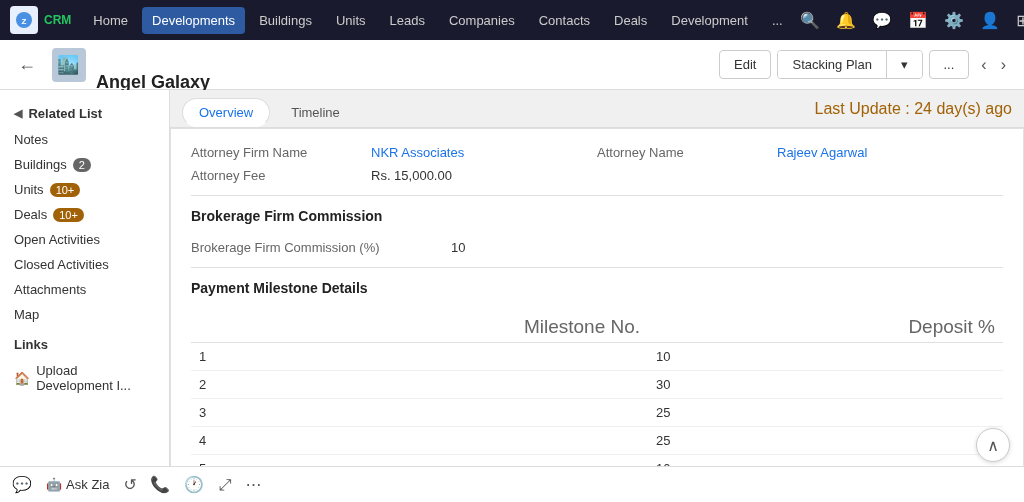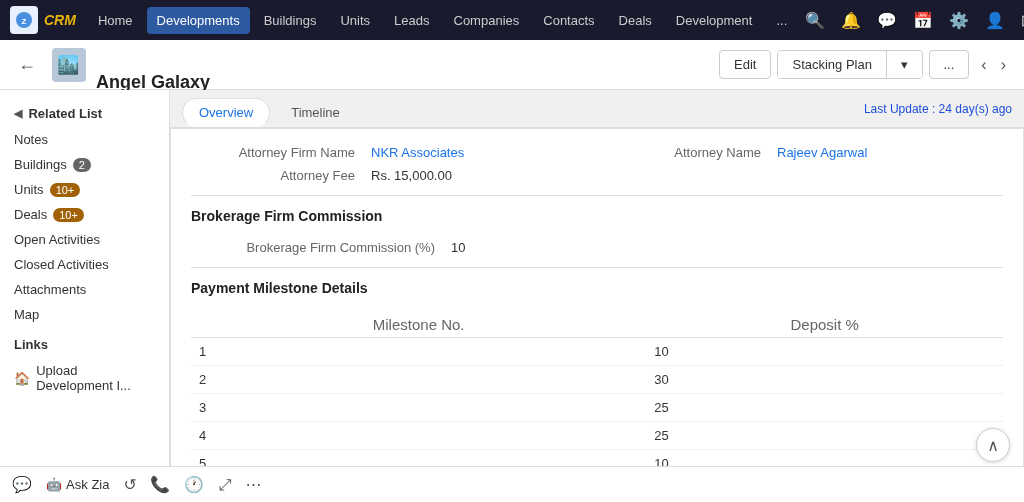--- a/index.html
+++ b/index.html
@@ -26,24 +26,23 @@
       background: #e8f0fe;
       border-radius: 4px;
       display: flex;
       align-items: center;
       justify-content: center;
       font-size: 10px;
       font-weight: bold;
       color: #1a1a2e;
     }
     .logo-text {
-      color: #eab308;
+      color: #22c55e;
       font-weight: bold;
-      font-size: 14px;
-      font-style: italic;
+      font-size: 12px;
     }
     .nav-item {
       color: #ccc;
       padding: 6px 10px;
       border-radius: 4px;
       cursor: pointer;
       font-size: 13px;
       white-space: nowrap;
     }
     .nav-item.active { background: #2d5aa0; color: #fff; }
@@ -233,22 +232,22 @@
       border: 1px solid transparent;
       text-align: center;
     }
     .tab.active {
       background: #fff;
       border: 1px solid #ddd;
       color: #1a73e8;
       border-bottom-color: #fff;
     }
     .last-update {
-      font-size: 12px;
-      color: #1d4ed8;
+      font-size: 16px;
+      color: #a16207;
       padding-bottom: 8px;
     }
 
     
     .content-card {
       background: #fff;
       margin: 0;
       padding: 16px 20px;
       border: 1px solid #e0e0e0;
     }
@@ -267,21 +266,20 @@
     .field-row {
       display: flex;
       align-items: flex-start;
       margin-bottom: 8px;
     }
     .field-label {
       color: #666;
       width: 180px;
       min-width: 180px;
       font-size: 13px;
-      text-align: right;
       padding-right: 16px;
     }
     .field-value {
       color: #333;
       font-size: 13px;
     }
     .field-value.link { color: #1a73e8; cursor: pointer; }
     .two-col {
       display: flex;
       gap: 0;
@@ -293,25 +291,25 @@
       margin-bottom: 8px;
     }
 
     
     .milestone-table {
       width: 100%;
       border-collapse: collapse;
       margin-top: 8px;
     }
     .milestone-table th {
-      text-align: center;
+      text-align: right;
       color: #666;
       font-weight: 500;
       padding: 4px 8px;
-      font-size: 15px;
+      font-size: 19px;
       border-bottom: 1px solid #e0e0e0;
     }
     .milestone-table td {
       padding: 6px 8px;
       font-size: 13px;
       color: #333;
       border-bottom: 1px solid #f0f0f0;
     }
 
     

